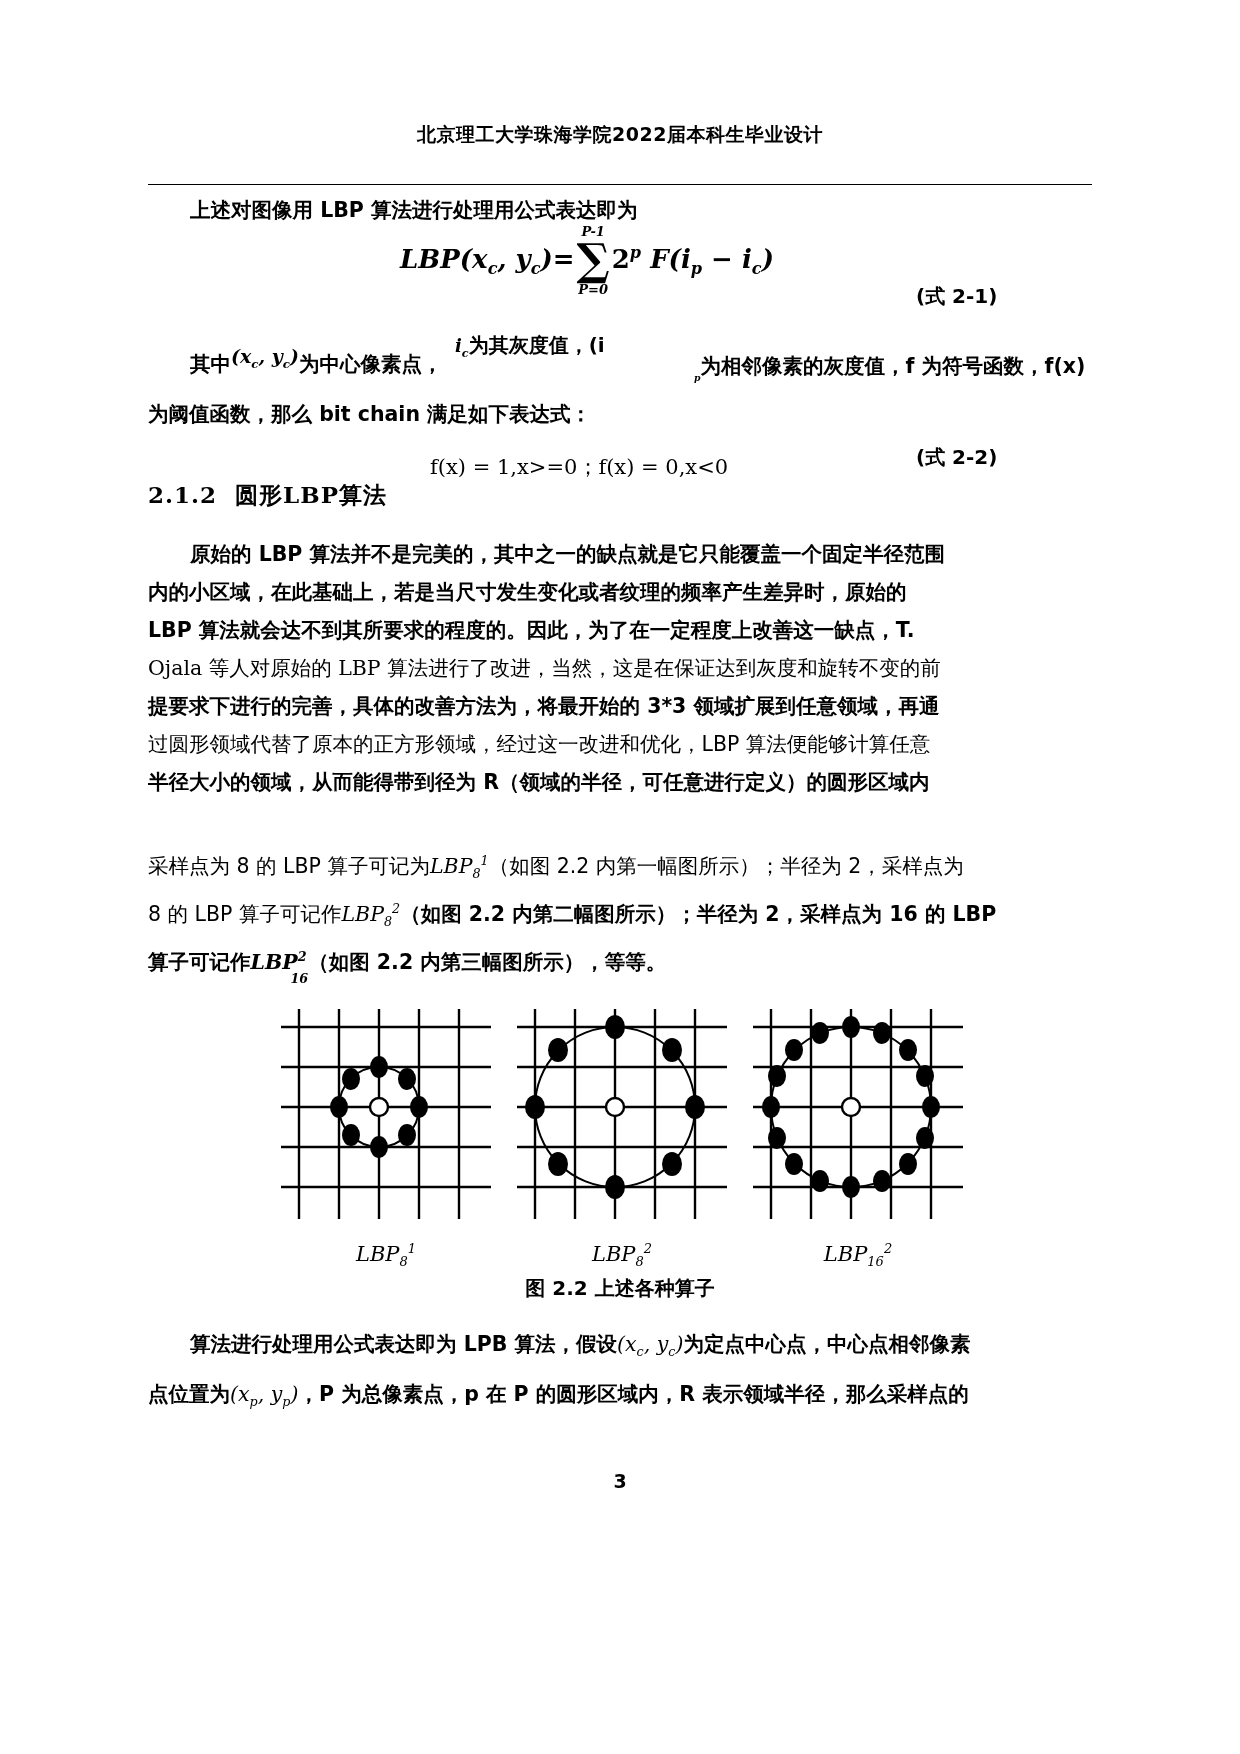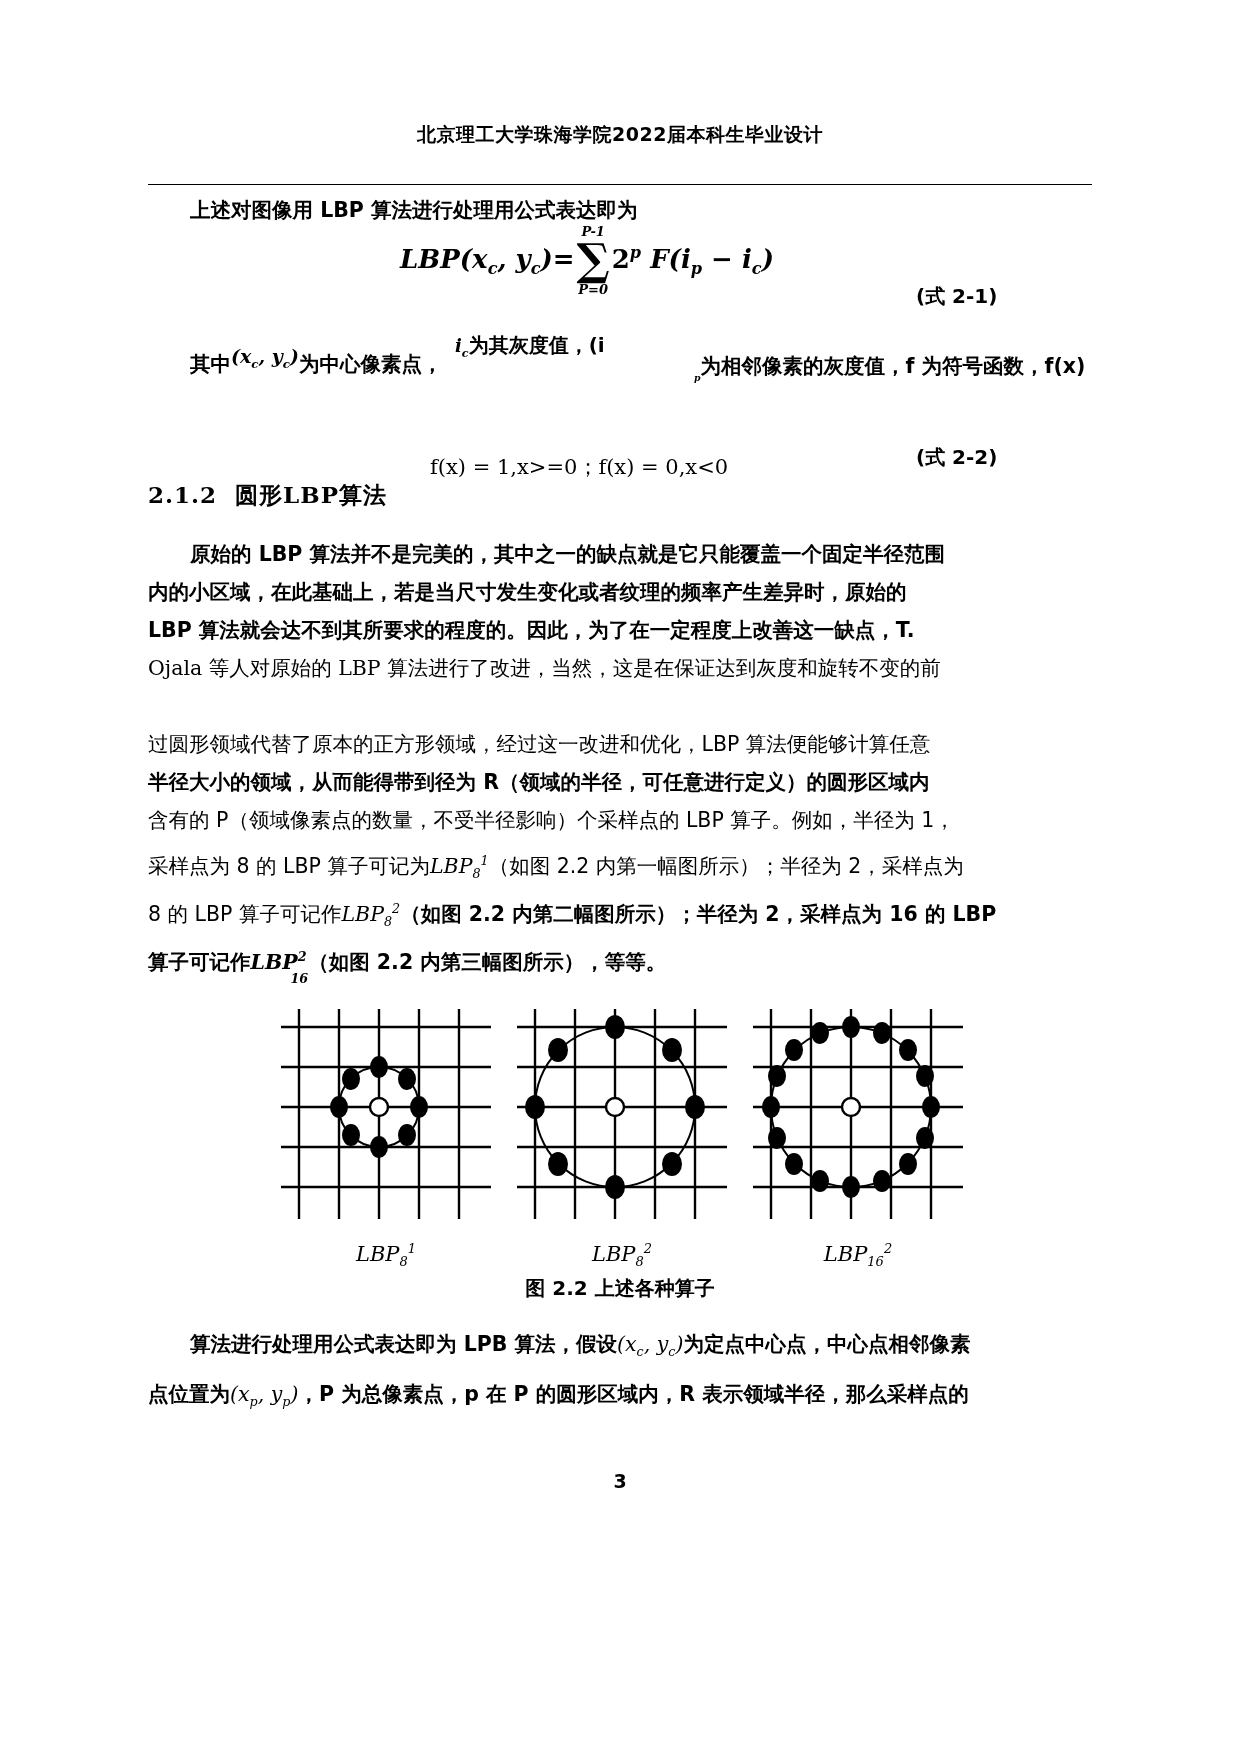--- a/index.html
+++ b/index.html
@@ -189,37 +189,38 @@
 
   <div class="lineblk" style="left:148px; top:345px; font-size:20.5px; font-weight:bold;">
     <span style="display:inline-block; width:42px;"></span><span>其中</span><span class="formula" style="font-size:19px; vertical-align:8px;"><span>(x</span><sub>c</sub><span>, y</span><sub>c</sub><span>)</span></span><span>为中心像素点，</span>
   </div>
   <div class="lineblk" style="left:455px; top:332px; font-size:20px; font-weight:bold;">
     <span class="formula" style="font-size:18px;"><span>i</span><sub>c</sub></span><span>为其灰度值，(i</span>
   </div>
   <div class="lineblk" style="left:694px; top:352px; font-size:20.5px; font-weight:bold;">
     <span class="formula" style="font-size:15px; vertical-align:-4px;"><sub>p</sub></span><span>为相邻像素的灰度值，f 为符号函数，f(x)</span>
   </div>
+  <div class="lineblk" style="left:148px; top:400px; font-size:20.5px; font-weight:bold;">为阈值函数，那么 bit chain 满足如下表达式：</div>
 
   <div class="lineblk" style="left:430px; top:443px; font-size:21px; font-weight:normal; font-family:'DejaVu Serif','Liberation Serif',serif;margin-top:10px;">f(x) = 1,x&gt;=0；f(x) = 0,x&lt;0</div>
   <div class="lineblk eqlabel" style="left:916px; top:444px;">(式 2-2)</div>
 
   <div class="lineblk heading" style="left:148px; top:480px;">
     <span>2.1.2</span>&nbsp;&nbsp;<span>圆形LBP算法</span>
   </div>
 
   <div class="lineblk para" style="left:148px; top:535px; width:944px;">
     <span style="display:inline-block; width:42px;"></span><span>原始的 LBP 算法并不是完美的，其中之一的缺点就是它只能覆盖一个固定半径范围</span>
   </div>
   <div class="lineblk para" style="left:148px; top:573px;">内的小区域，在此基础上，若是当尺寸发生变化或者纹理的频率产生差异时，原始的</div>
   <div class="lineblk para" style="left:148px; top:611px;">LBP 算法就会达不到其所要求的程度的。因此，为了在一定程度上改善这一缺点，T.</div>
   <div class="lineblk para" style="left:148px; top:649px; font-weight:normal; font-family:'DejaVu Serif','Liberation Serif',serif;">Ojala 等人对原始的 LBP 算法进行了改进，当然，这是在保证达到灰度和旋转不变的前</div>
+  <div class="lineblk para" style="left:148px; top:687px;">提要求下进行的完善，具体的改善方法为，将最开始的 3*3 领域扩展到任意领域，再通</div>
   <div class="lineblk para" style="left:148px; top:725px; font-weight:normal;">过圆形领域代替了原本的正方形领域，经过这一改进和优化，LBP 算法便能够计算任意</div>
   <div class="lineblk para" style="left:148px; top:763px; font-weight:bold;">半径大小的领域，从而能得带到径为 R（领域的半径，可任意进行定义）的圆形区域内</div>
-  <div class="lineblk para" style="left:148px; top:801px; font-weight:normal;">含有的 P（领域像素点的数量，不受半径影响）个采样点的 LBP 算子。例如，半径为 1，</div>
 
   <div class="lineblk para" style="left:148px; top:842px; font-weight:normal;">
     <span>采样点为 8 的 LBP 算子可记为</span><span class="mono-lbp" style="font-weight:normal;"><span>LBP</span><sub>8</sub><sup>1</sup></span><span>（如图 2.2 内第一幅图所示）；半径为 2，采样点为</span>
   </div>
 
   <div class="lineblk para" style="left:148px; top:890px; font-weight:normal;">
     <span>8 的 LBP 算子可记作</span><span class="mono-lbp" style="font-weight:normal;"><span>LBP</span><sub>8</sub><sup>2</sup></span><span style="font-weight:bold;">（如图 2.2 内第二幅图所示）；半径为 2，采样点为 16 的 LBP</span>
   </div>
 
   <div class="lineblk para" style="left:148px; top:938px;">

